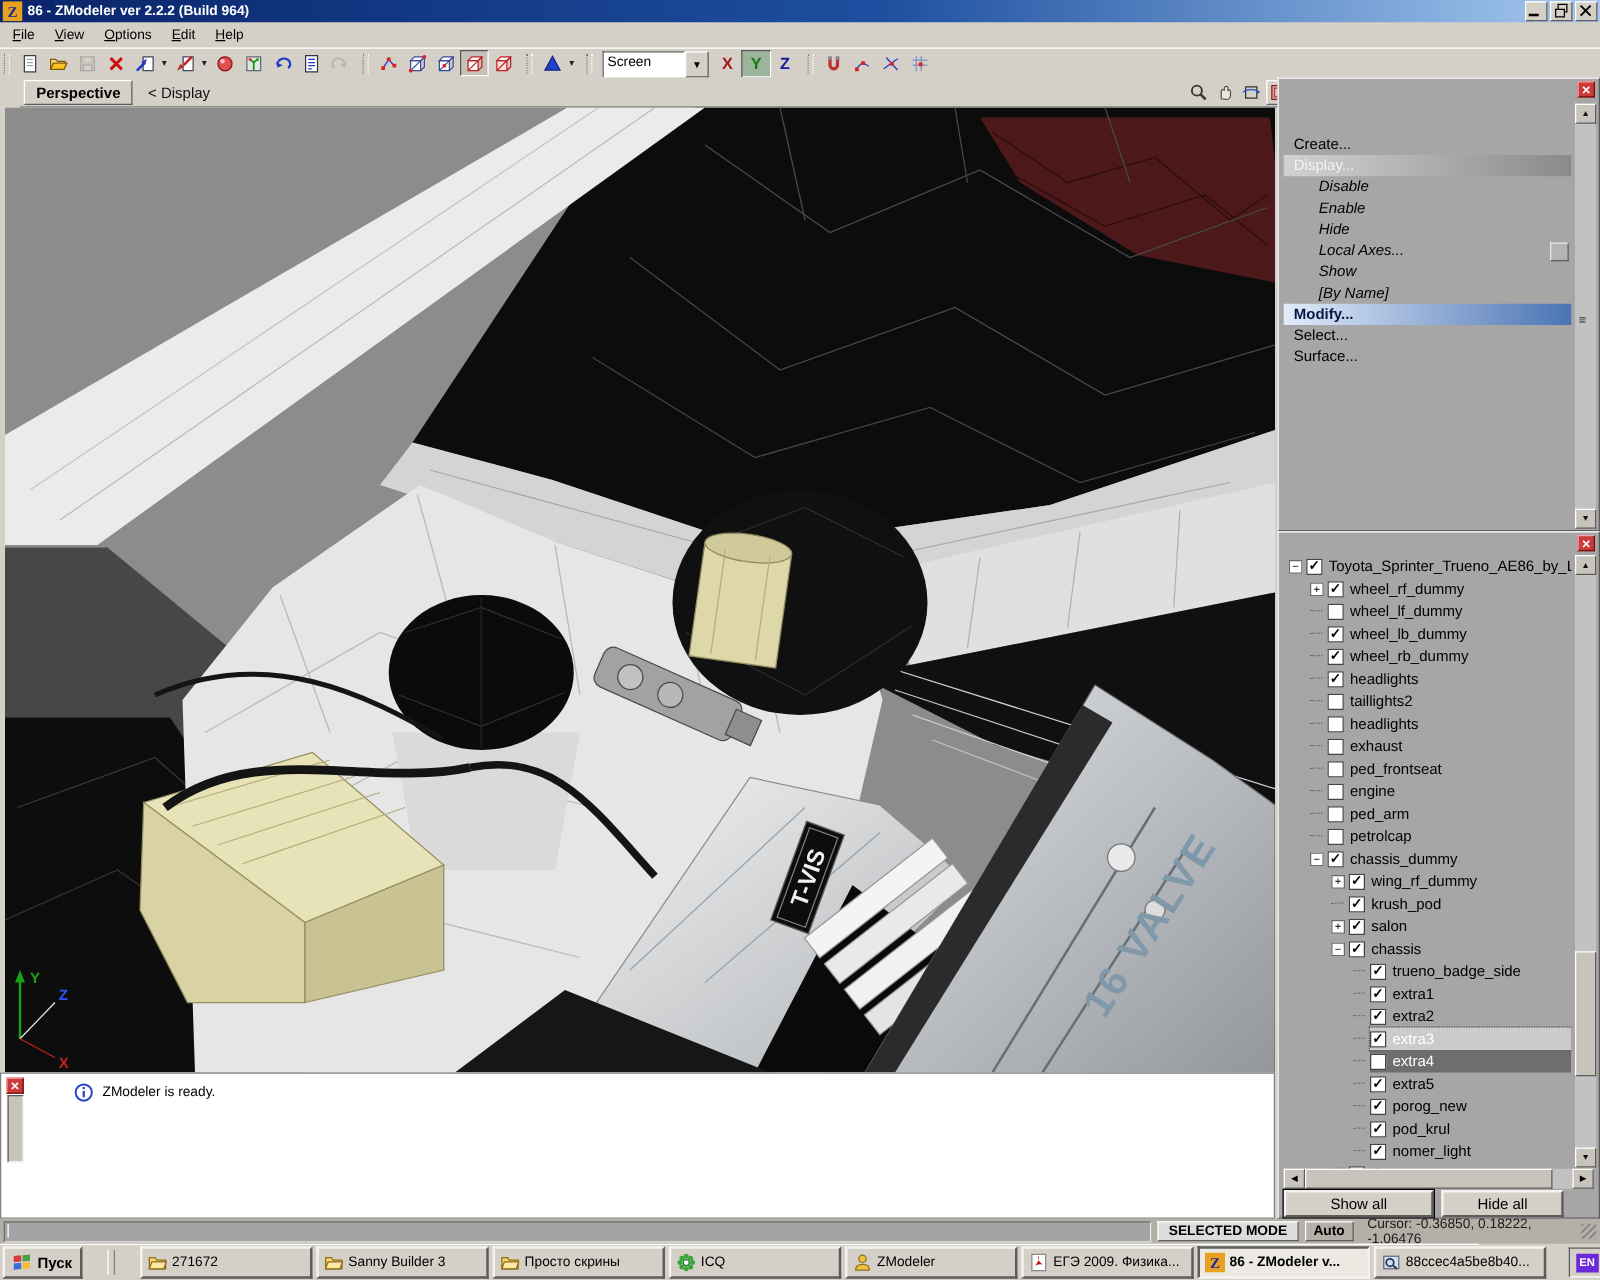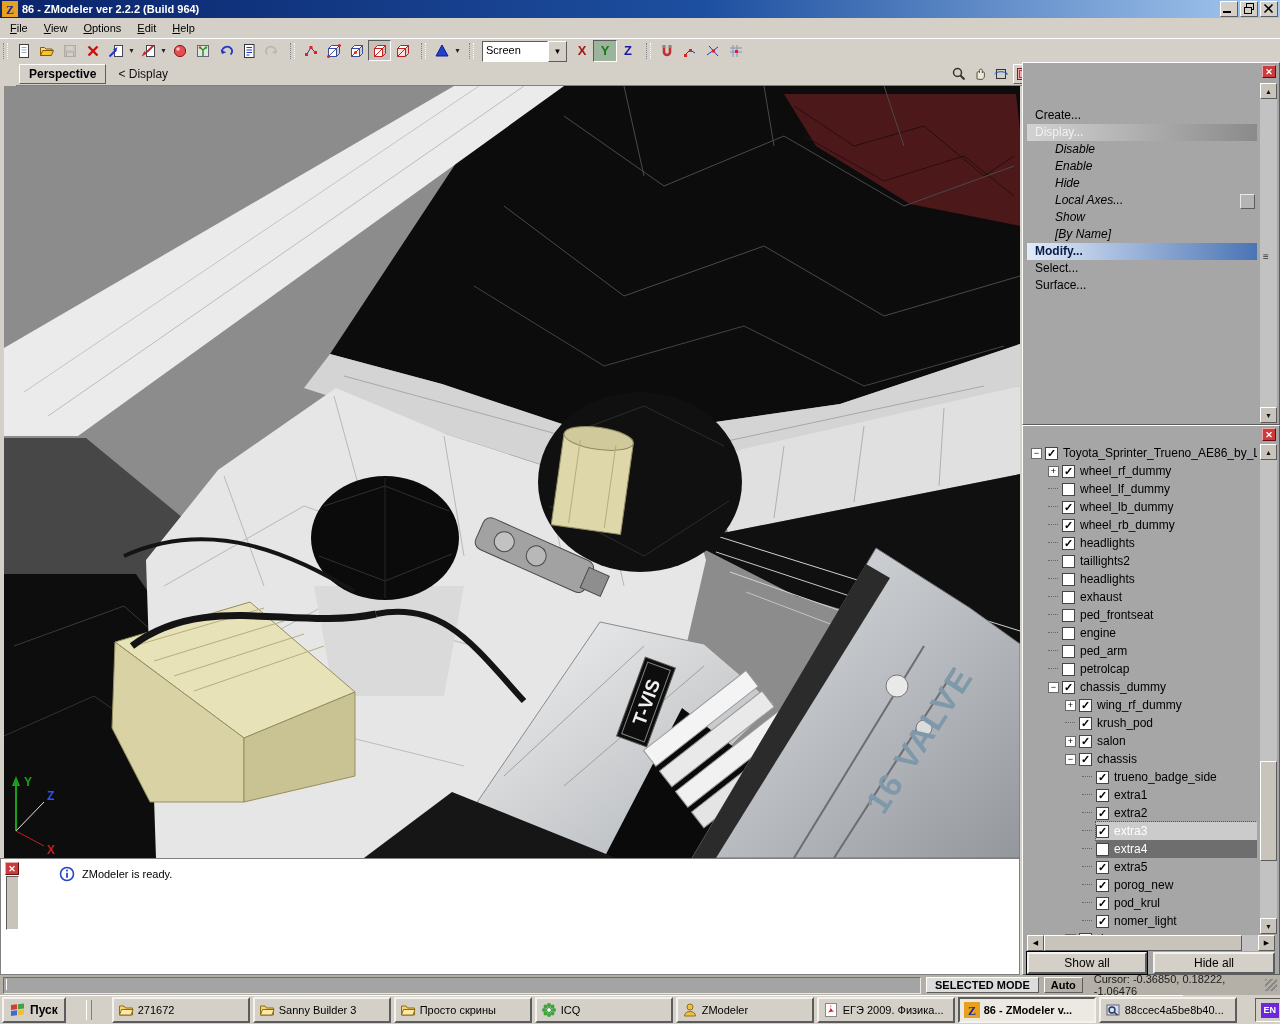--- a/index.html
+++ b/index.html
@@ -782,21 +782,21 @@
       <span class="sb-btn" style="top:0;">▲</span>
       <span class="sb-thumb" style="top:317px;height:100px;"></span>
       <span class="sb-btn" style="bottom:0;">▼</span>
     </div>
     <div class="hscroll">
       <span class="hs-btn" style="left:0;">◀</span>
       <span class="hs-thumb"></span>
       <span class="hs-btn" style="right:0;">▶</span>
     </div>
     <div class="xp-btn out focused" style="left:4px;width:120px;">Show all</div>
-    <div class="xp-btn out" style="left:130px;width:122px;">Hide all</div>
+    <div class="xp-btn out" style="left:130px;width:98px;">Hide all</div>
   </div>
 
   <div class="statusbar">
     <span class="sb-field"><span class="sb-caret"></span></span>
     <span class="sb-mode">SELECTED MODE</span>
     <span class="sb-auto">Auto</span>
     <span class="sb-cursor">Cursor: -0.36850, 0.18222, -1.06476</span>
     <span class="sb-sizegrip"></span>
   </div>
 

